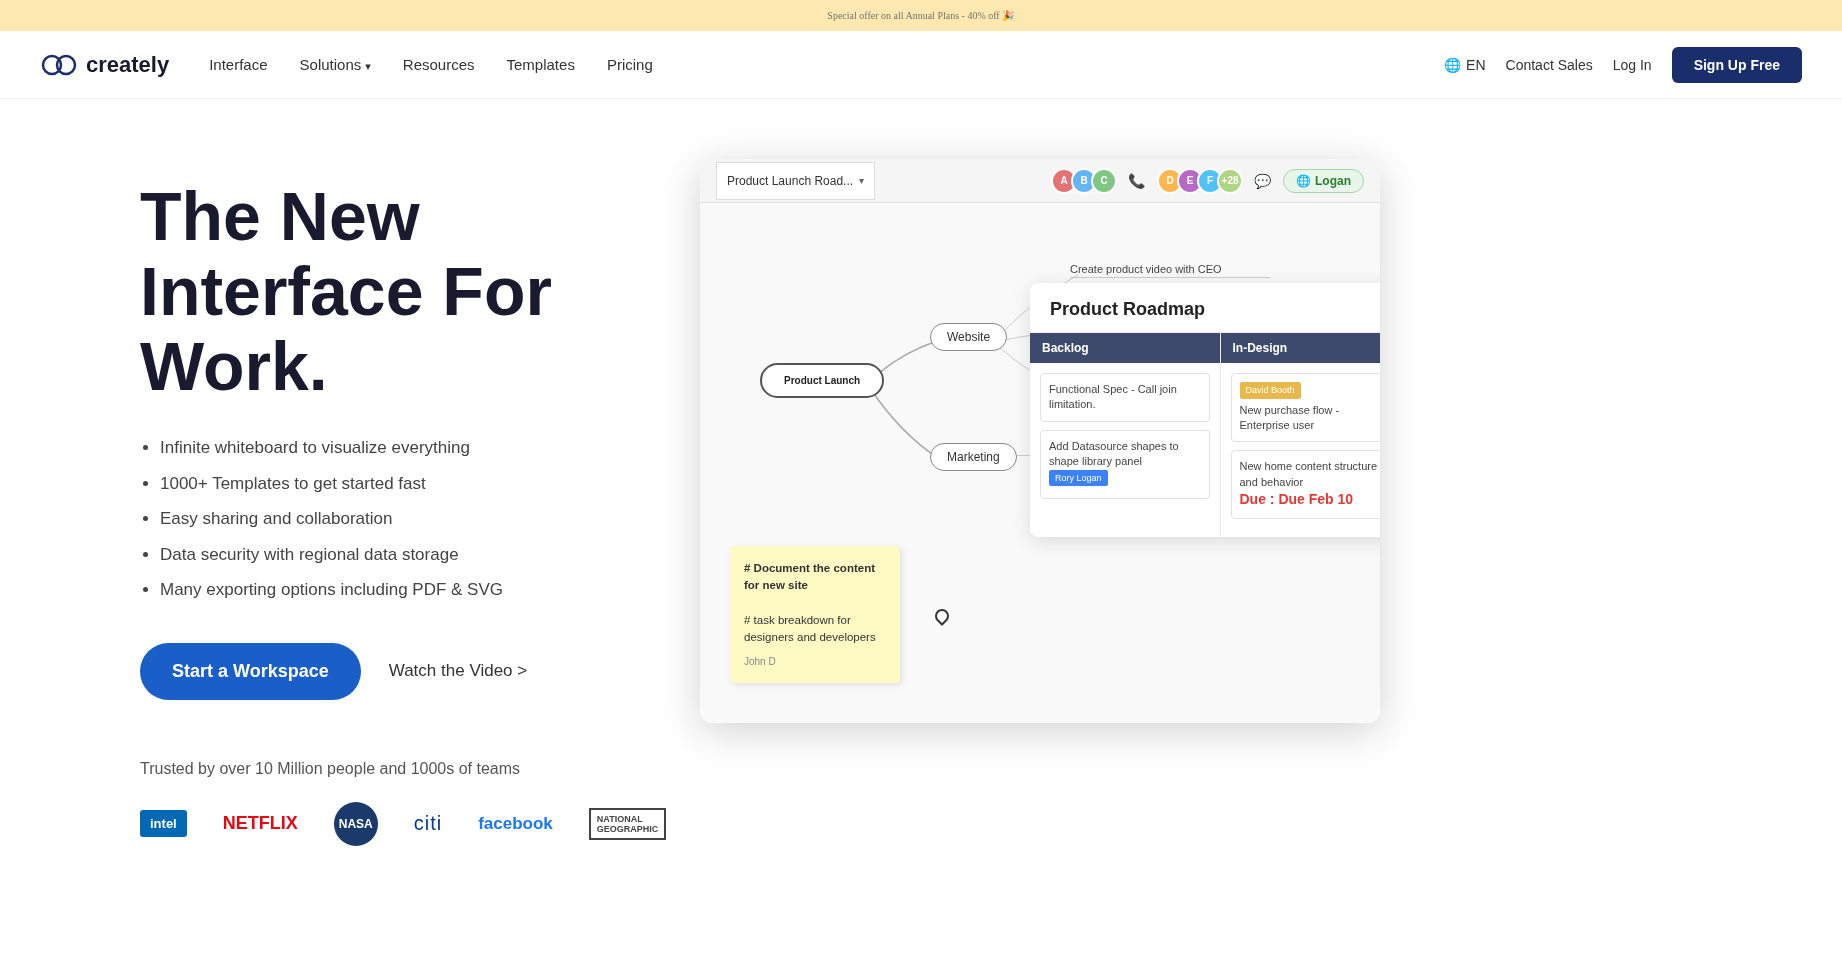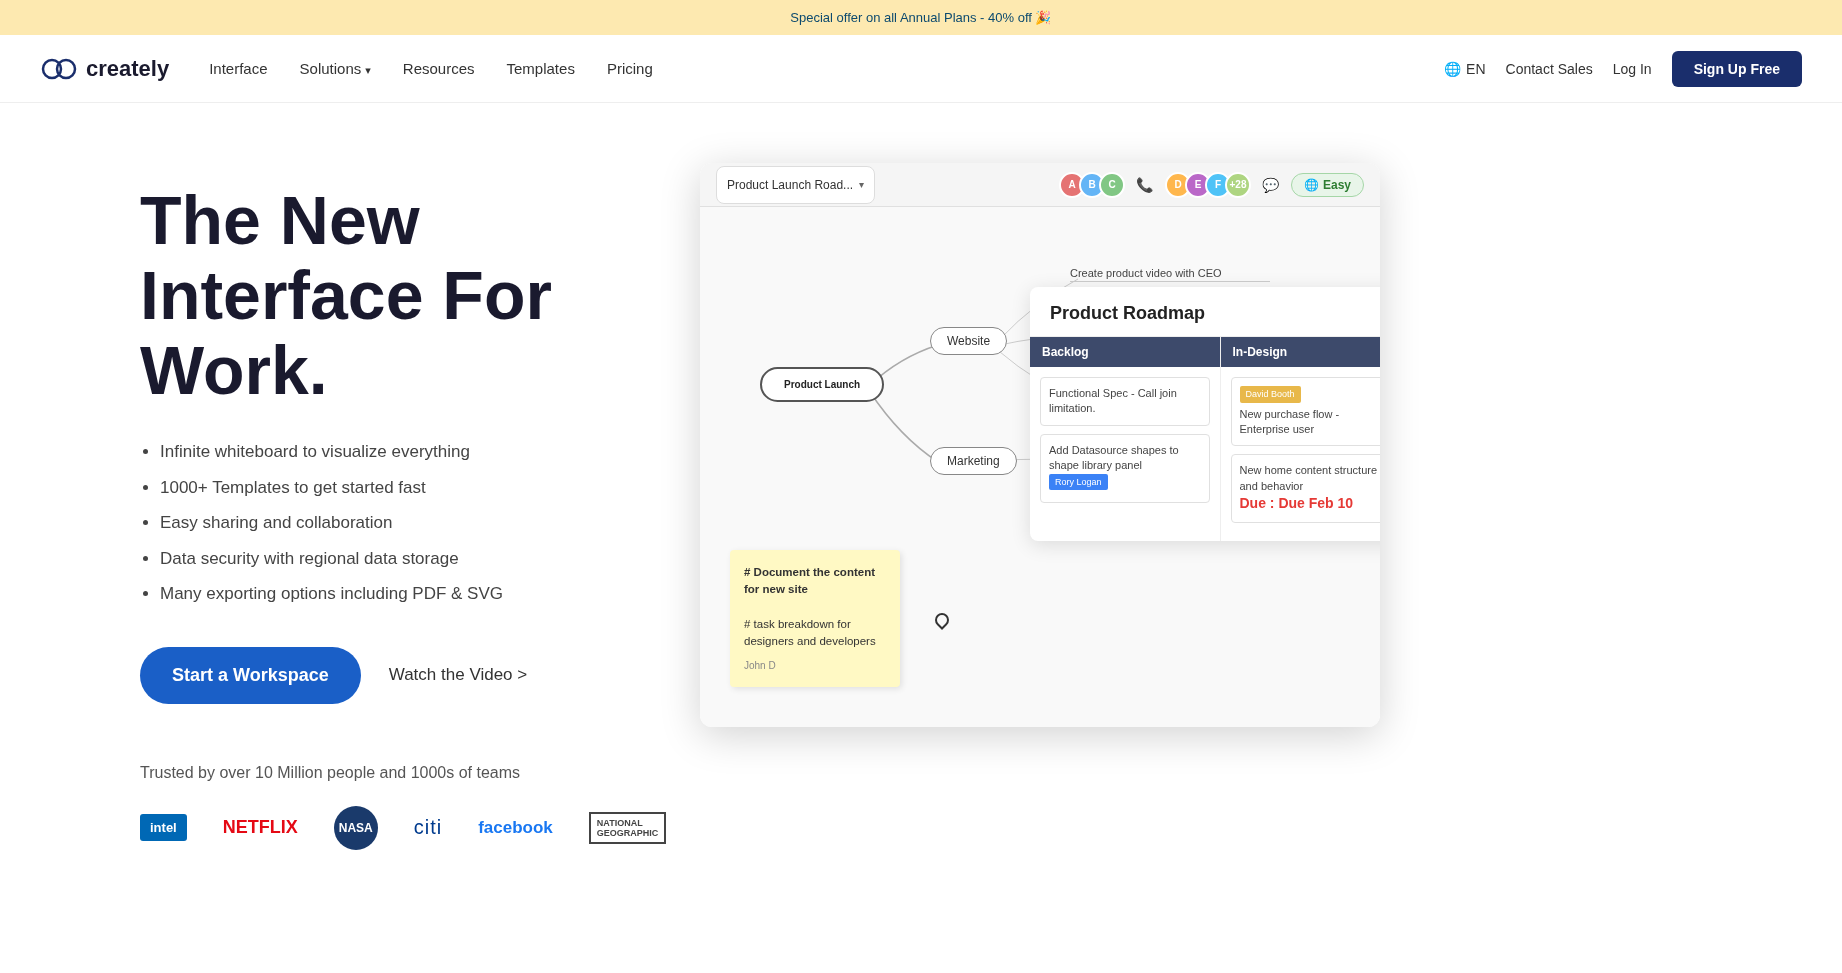--- a/index.html
+++ b/index.html
@@ -3,22 +3,23 @@
   <meta charset="utf-8">
   <style>
     * { margin: 0; padding: 0; box-sizing: border-box; }
     body { font-family: -apple-system, BlinkMacSystemFont, 'Segoe UI', sans-serif; background: #fff; overflow-x: hidden; }
 
     
     .top-banner {
       background: #fde9b0;
       text-align: center;
       padding: 10px 20px;
-      font-size: 13px;
-      color: #0c4a6e;
+      font-size: 10px;
+      color: #737373;
+      font-family: Liberation Serif, serif;
     }
 
     
     nav {
       display: flex;
       padding: 0 40px;
       height: 68px;
       border-bottom: 1px solid #eee;
       background: #fff;
       position: sticky;
@@ -227,21 +228,21 @@
       border-bottom: 1px solid #e0e0e0;
       padding: 8px 16px;
       display: flex;
       align-items: center;
       gap: 12px;
       height: 44px;
     }
     .app-tab-title {
       background: #fff;
       border: 1px solid #ddd;
-      border-radius: 8px;
+      border-radius: 0;
       padding: 11px 10px;
       font-size: 12px;
       color: #333;
       display: flex;
       align-items: center;
       gap: 6px;
     }
     .tab-dropdown {
       font-size: 10px;
       color: #666;
@@ -555,21 +556,21 @@
           <div class="toolbar-icon-btn">📞</div>
           <div class="avatar-group">
             <div class="avatar-sm" style="background:#ffb74d; margin-left:0;">D</div>
             <div class="avatar-sm" style="background:#ba68c8;">E</div>
             <div class="avatar-sm" style="background:#4fc3f7;">F</div>
             <div class="avatar-sm" style="background:#aed581;">+28</div>
           </div>
           <div class="toolbar-icon-btn">💬</div>
           <button class="btn-share">
             <span>🌐</span>
-            <span>Easy</span>
+            <span>Logan</span>
           </button>
         </div>
       </div>
 
       <div class="app-canvas">
 
         <div class="mindmap-area">
           <svg class="mindmap-svg">
 
             <path d="M140 148 Q170 120 208 108" stroke="#aaa" stroke-width="1.5" fill="none"></path>

